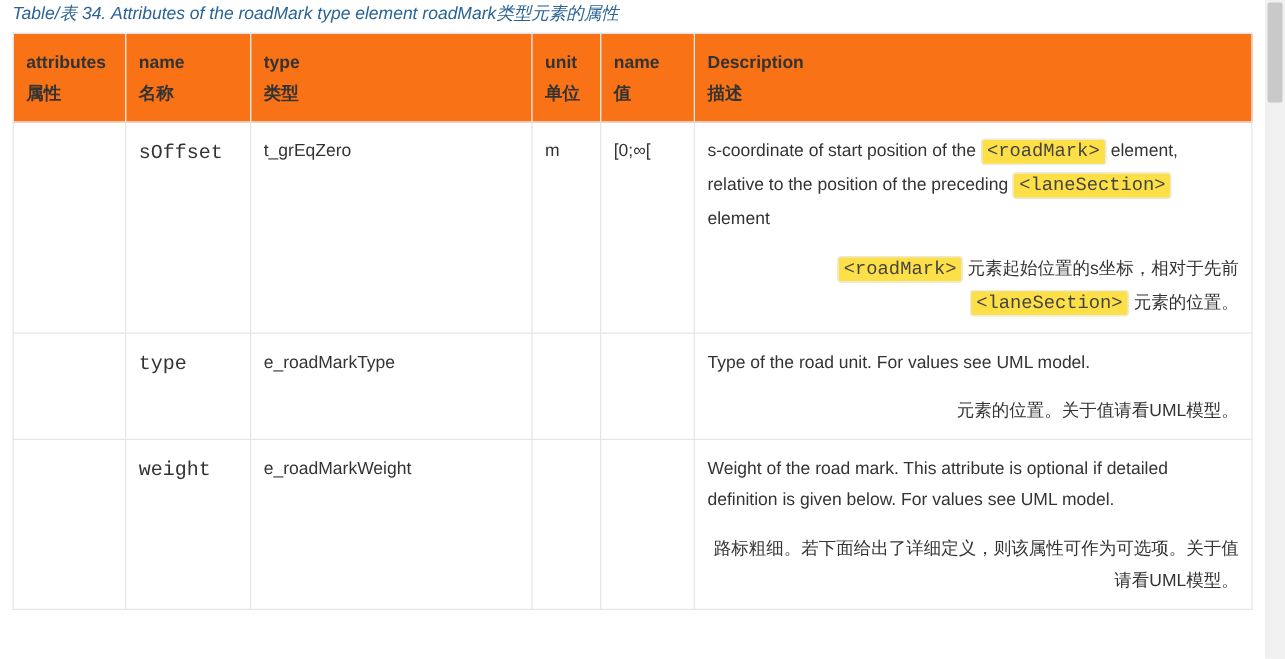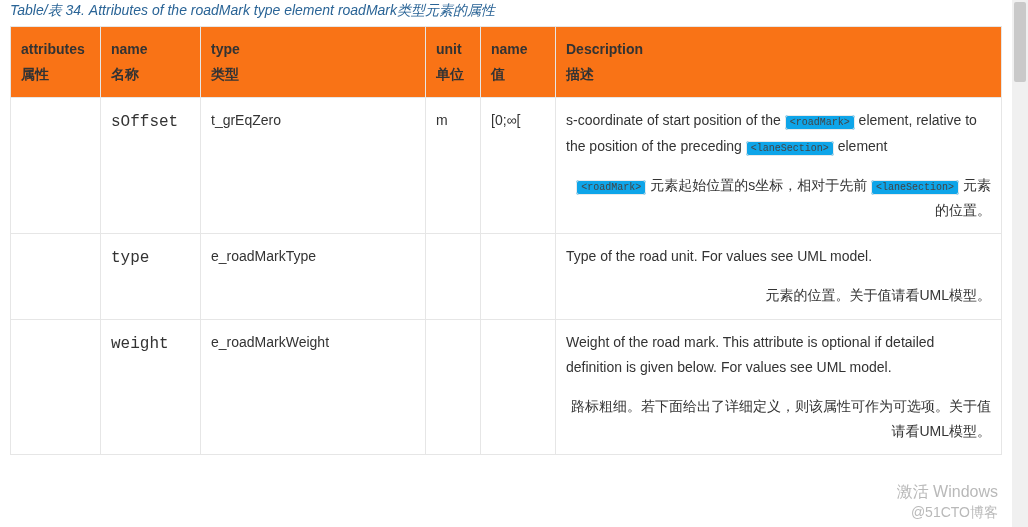--- a/index.html
+++ b/index.html
@@ -52,25 +52,25 @@
     font-size: 14px;
   }
   col.c-attr   { width: 90px; }
   col.c-name   { width: 100px; }
   col.c-type   { width: 225px; }
   col.c-unit   { width: 55px; }
   col.c-value  { width: 75px; }
   col.c-desc   { }
   code {
     font-family: Consolas, "Courier New", monospace;
-    background: #0ea5e9;
+    background: #fde047;
     padding: 1px 4px;
     border: 1px solid #eaeaea;
     border-radius: 3px;
-    font-size: 10px;
+    font-size: 15px;
     color: #444;
   }
   .mono {
     font-family: Consolas, "Courier New", monospace;
     font-size: 16px;
   }
   .desc-block p { margin: 0 0 14px 0; }
   .desc-block p:last-child { margin-bottom: 0; text-align: right; }
   .watermark {
     position: absolute;
@@ -202,18 +202,14 @@
               </div>
             </td>
           </tr>
 
         </tbody>
       </table>
 
     </div>
   </div>
 
-  <div class="watermark">
-    <div class="big">激活 Windows</div>
-    <div>@51CTO博客</div>
-  </div>
 
 </div>
 
 </body></html>

